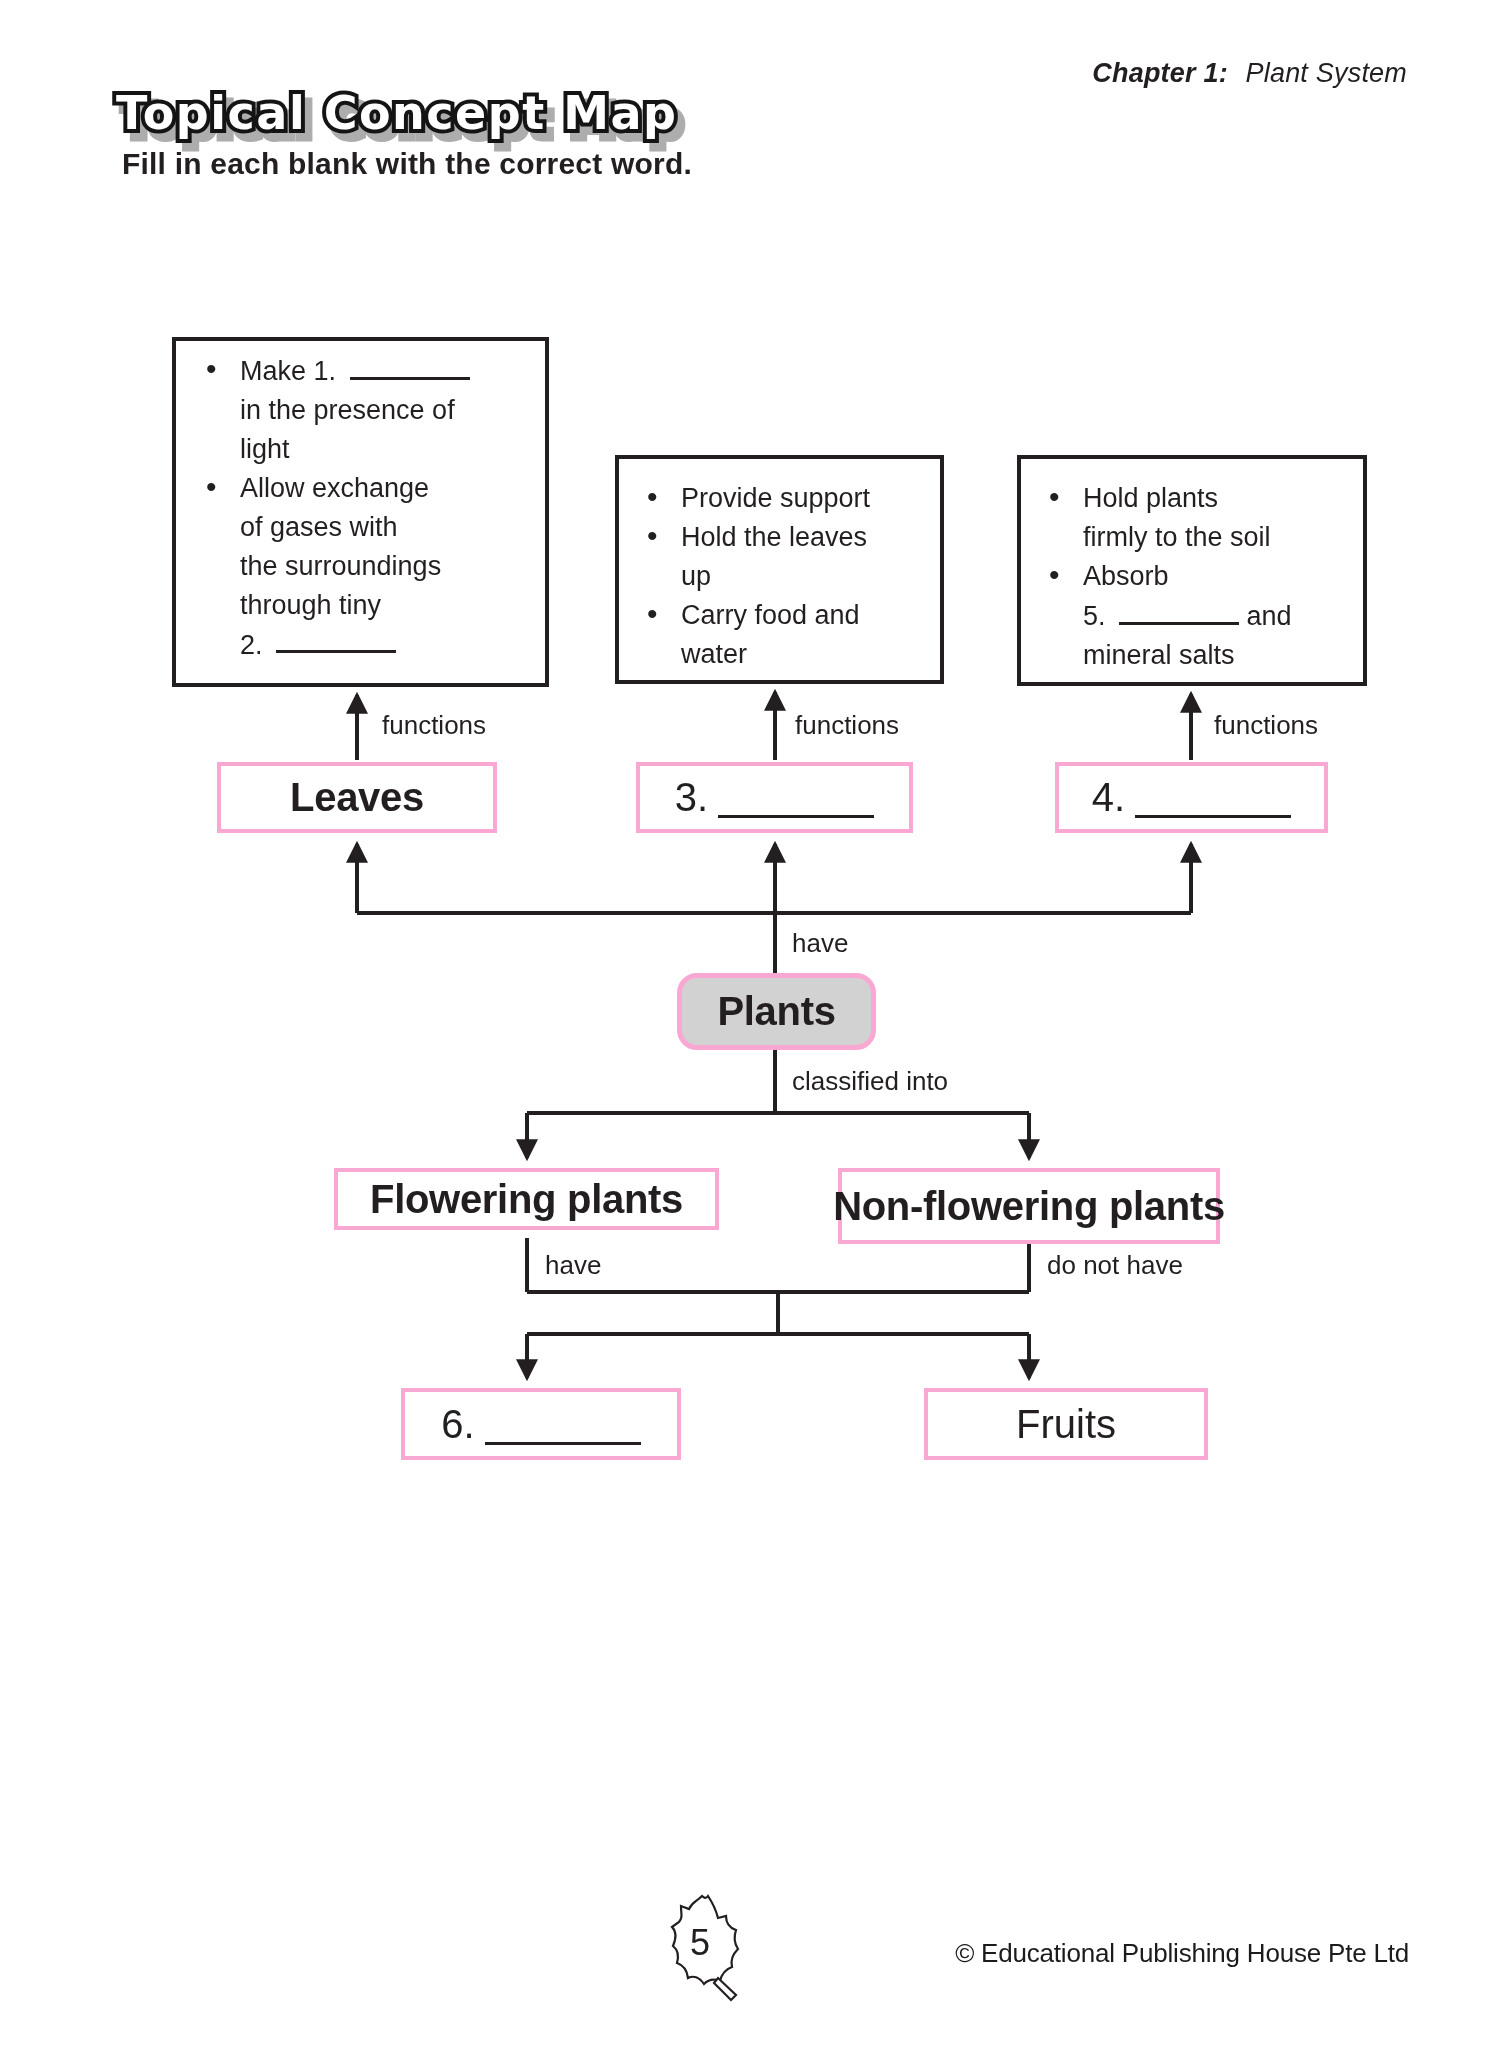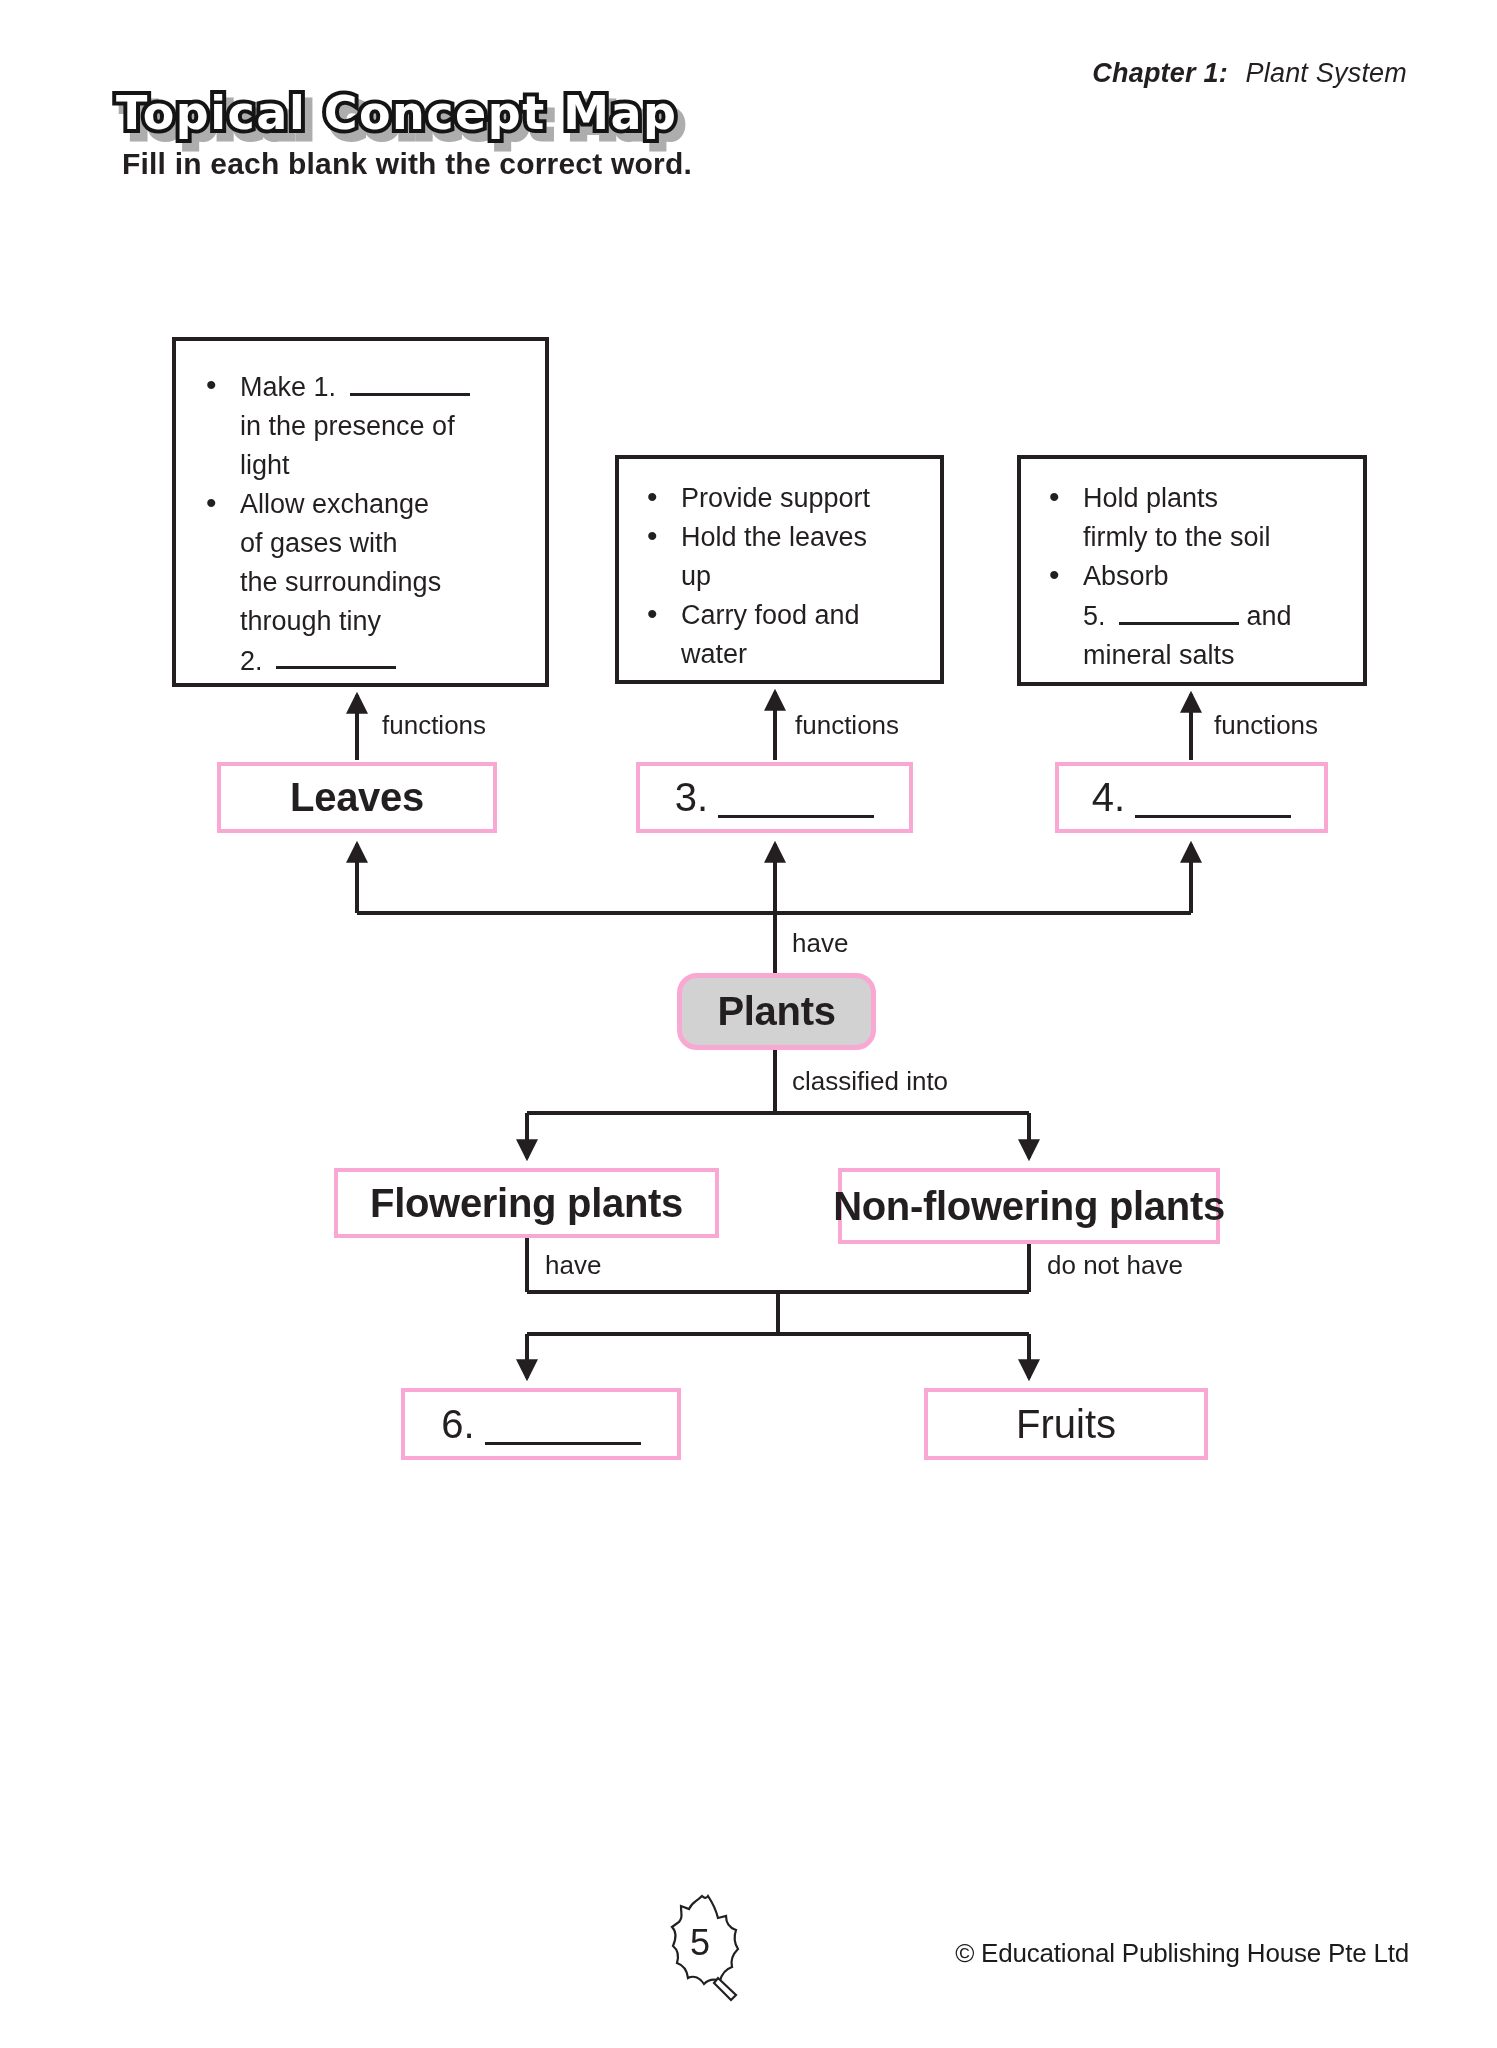--- a/index.html
+++ b/index.html
@@ -47,37 +47,37 @@
 
   
   .fbox{
     position:absolute; box-sizing:border-box;
     border:4px solid #231f20; background:#fff;
   }
   .fbox ul{list-style:none; margin:0; padding:0; font-size:27px; line-height:39px;}
   .fbox li{position:relative; padding-left:36px;}
   .fbox li::before{content:"\2022"; position:absolute; left:2px; top:-2px; font-size:30px;}
 
-  #fbox-leaves{left:172px; top:337px; width:377px; height:350px; padding:26px 10px 0 28px;}
+  #fbox-leaves{left:172px; top:337px; width:377px; height:350px; padding:10px 10px 0 28px;}
   #fbox-stem  {left:615px; top:455px; width:329px; height:229px; padding:20px 8px 0 26px;}
   #fbox-roots {left:1017px;top:455px; width:350px; height:231px; padding:20px 8px 0 26px;}
 
   .node{
     position:absolute; box-sizing:border-box;
     border:4px solid #f9a8d4; background:#fff;
     display:flex; align-items:center; justify-content:center;
     font-size:40px; white-space:nowrap;
   }
   .node.bold{font-weight:bold; letter-spacing:-.3px;}
   #node-leaves {left:217px; top:762px; width:280px; height:71px;}
   #node-blank3 {left:636px; top:762px; width:277px; height:71px;}
   #node-blank4 {left:1055px;top:762px; width:273px; height:71px;}
   #node-plants {left:677px; top:973px; width:199px; height:77px;
                 background:#d2d2d2; border-width:5px;border-radius:20px;}
-  #node-flowering    {left:334px; top:1168px; width:385px; height:70px;}
+  #node-flowering    {left:334px; top:1168px; width:385px; height:62px;}
   #node-nonflowering {left:838px; top:1168px; width:382px; height:76px;}
   #node-blank6 {left:401px; top:1388px; width:280px; height:72px;}
   #node-fruits {left:924px; top:1388px; width:284px; height:72px;}
 
   
   .blank{
     display:inline-block; height:.95em;
     border-bottom:3px solid #231f20;
     width:120px; margin-left:6px; vertical-align:baseline;
   }

